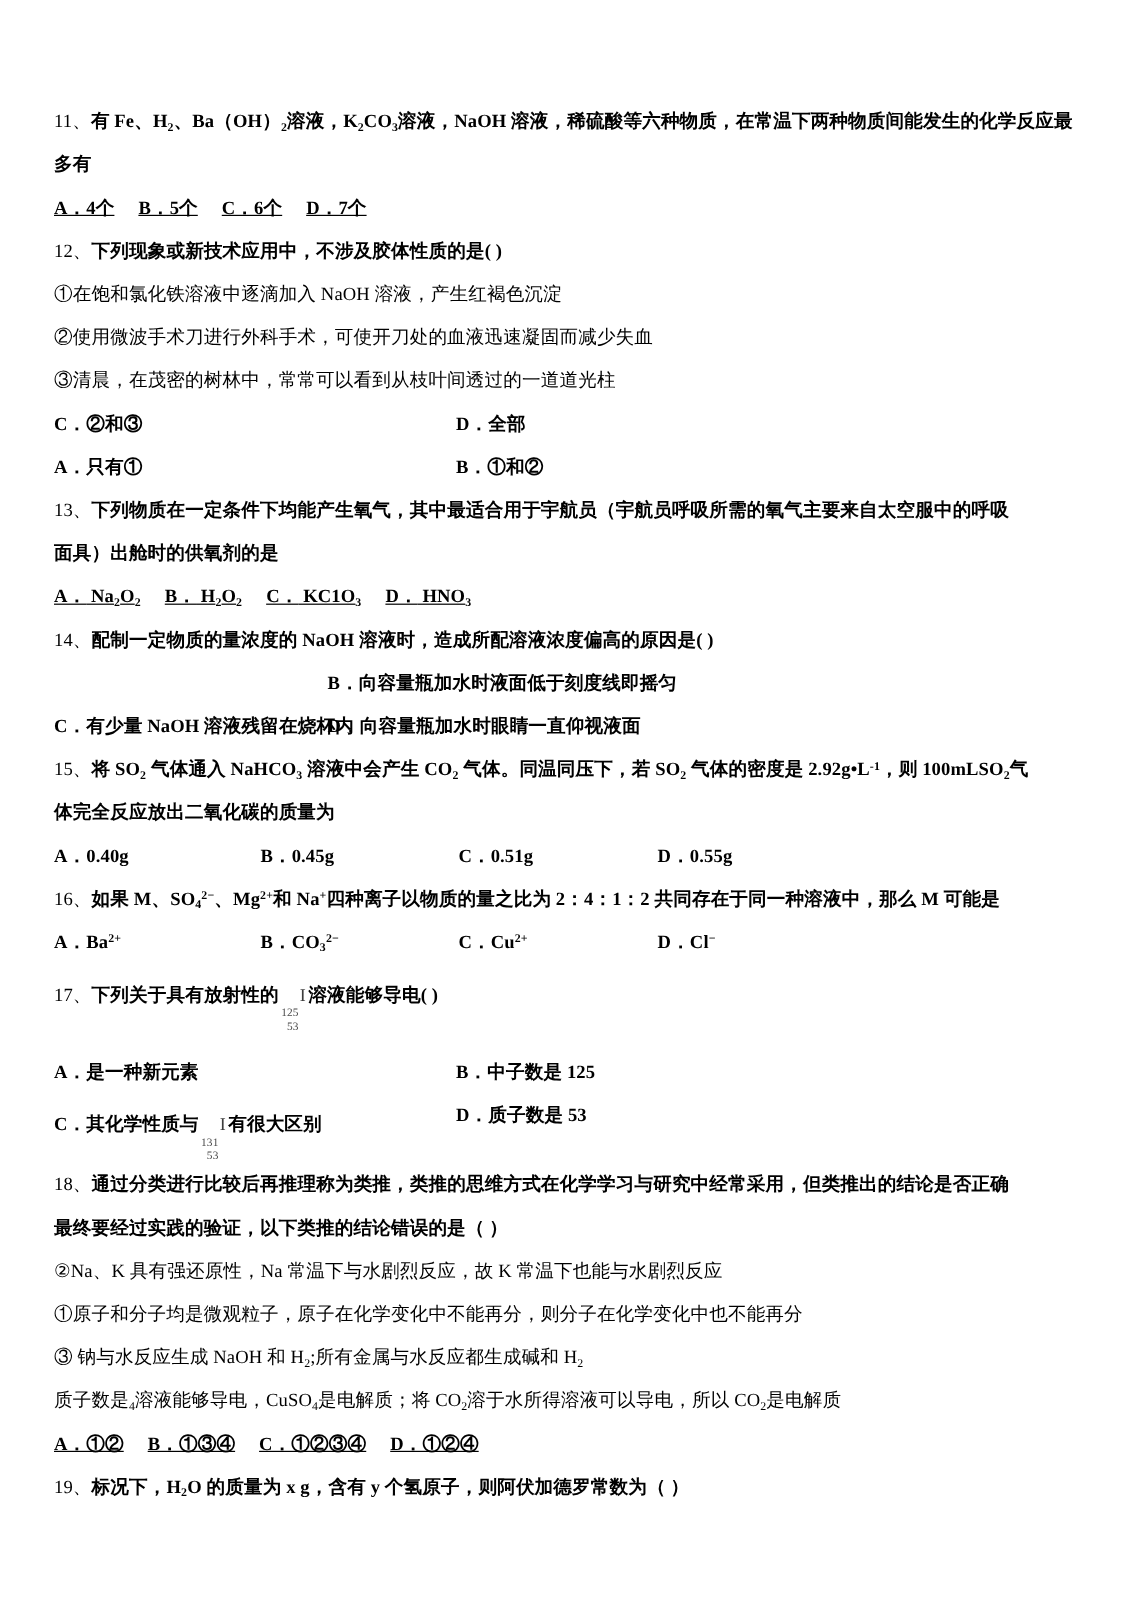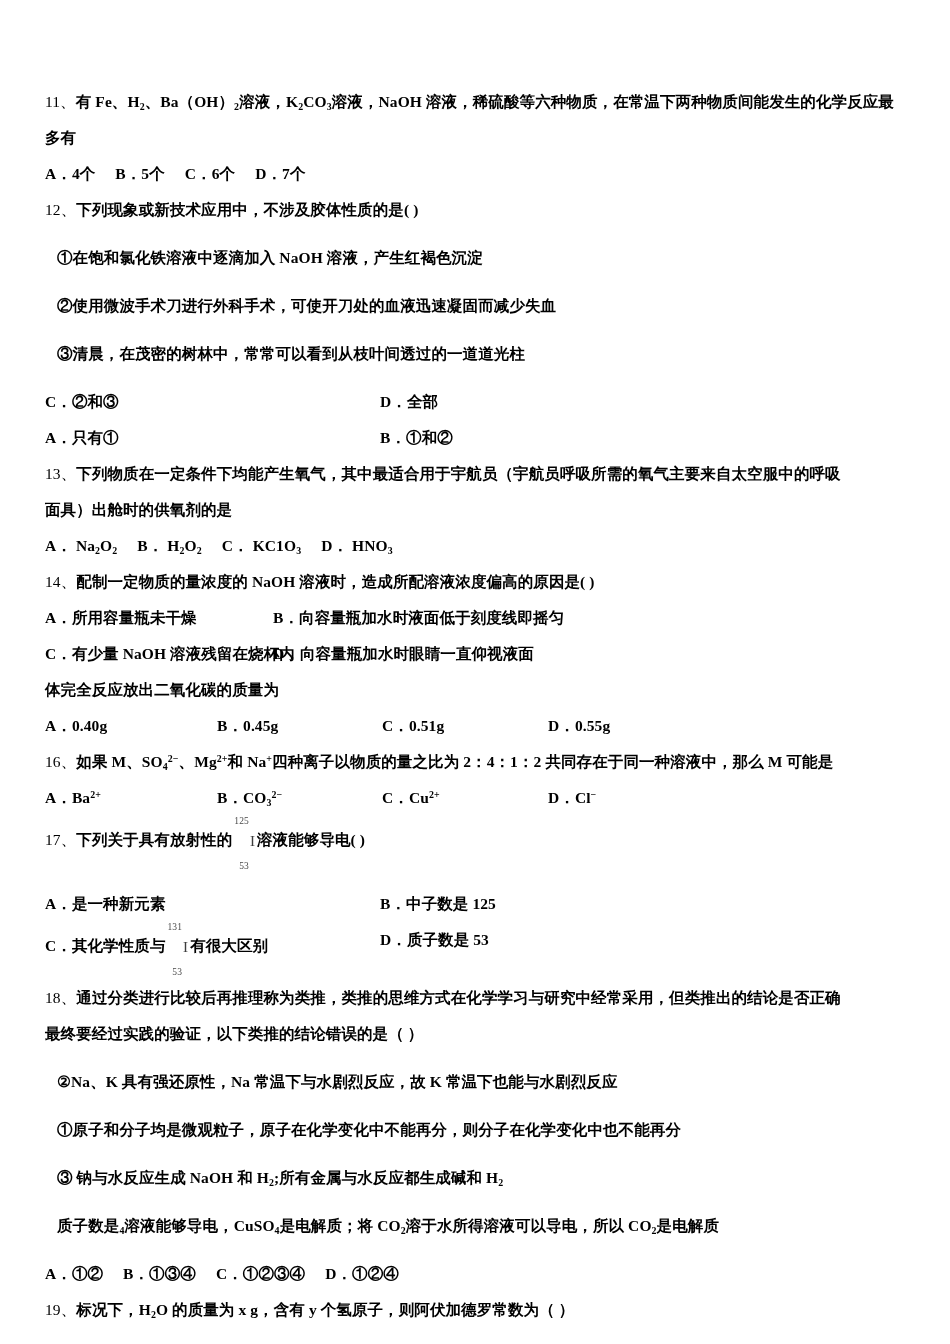--- a/index.html
+++ b/index.html
@@ -44,33 +44,33 @@
     font-family: "Liberation Serif", serif;
     font-weight: normal;
   }
   .stem {
     margin: 0;
     padding: 0;
   }
   .sub-item {
     font-size: 15.5px;
     line-height: 36px;
-    font-weight: bold;
-    margin: 12px;
+    font-weight: normal;
+    margin: 0;
   }
 
   
   .opts-inline {
     font-size: 15.5px;
     line-height: 36px;
     font-weight: bold;
     margin: 0;
     white-space: nowrap;
   }
-  .opts-inline .op { margin-right: 16px; }
+  .opts-inline .op { margin-right: 16px; text-decoration: underline; }
 
   .opts-2col {
     position: relative;
     font-size: 15.5px;
     line-height: 36px;
     font-weight: bold;
     height: 36px;
   }
   .opts-2col .colA { position: absolute; left: 0; top: 0; }
   .opts-2col .colB { position: absolute; left: 335px; top: 0; }
@@ -120,22 +120,22 @@
   .nuclide .az {
     display: inline-block;
     vertical-align: middle;
     text-align: right;
     font-weight: normal;
     font-size: 9.5px;
     line-height: 11px;
     font-family: "Liberation Serif", serif;
     color: #4a4a4a;
   }
-  .nuclide .az .a { display: block; }
-  .nuclide .az .z { display: block; margin-top: 34px; }
+  .nuclide .az .a { display: block; margin-top: 36px; }
+  .nuclide .az .z { display: block; }
   .nuclide .sym {
     display: inline-block;
     vertical-align: middle;
     font-size: 15px;
     font-weight: normal;
     font-family: "Liberation Serif", serif;
     margin-left: 1px;
     position: relative;
     top: -3px;
     color: #3d3d3d;
@@ -190,30 +190,32 @@
         <span class="op"><span>C．</span>&nbsp;KC1O<sub>3</sub></span>
         <span class="op"><span>D．</span>&nbsp;HNO<sub>3</sub></span>
       </div>
     </div>
 
     <div class="q">
       <div class="stem">
         <span class="q-num lat">14、</span><span>配制一定物质的量浓度的 NaOH 溶液时，造成所配溶液浓度偏高的原因是(        )</span>
       </div>
       <div class="opts-2wide">
-        <span class="colA">A．所用容量瓶未干燥</span>
         <span class="colB">B．向容量瓶加水时液面低于刻度线即摇匀</span>
       </div>
       <div class="opts-2wide">
         <span class="colA">C．有少量 NaOH 溶液残留在烧杯内</span>
         <span class="colB">D．向容量瓶加水时眼睛一直仰视液面</span>
       </div>
     </div>
 
     <div class="q">
+      <div class="stem">
+        <span class="q-num lat">15、</span><span>将 SO</span><sub>2</sub><span> 气体通入 NaHCO</span><sub>3</sub><span> 溶液中会产生 CO</span><sub>2</sub><span> 气体。同温同压下，若 SO</span><sub>2</sub><span> 气体的密度是 2.92g•L</span><sup>-1</sup><span>，则 100mLSO</span><sub>2</sub><span>气</span>
+      </div>
       <div class="stem">体完全反应放出二氧化碳的质量为</div>
       <div class="opts-4col">
         <span class="c0">A．0.40g</span>
         <span class="c1">B．0.45g</span>
         <span class="c2">C．0.51g</span>
         <span class="c3">D．0.55g</span>
       </div>
     </div>
 
     <div class="q">

